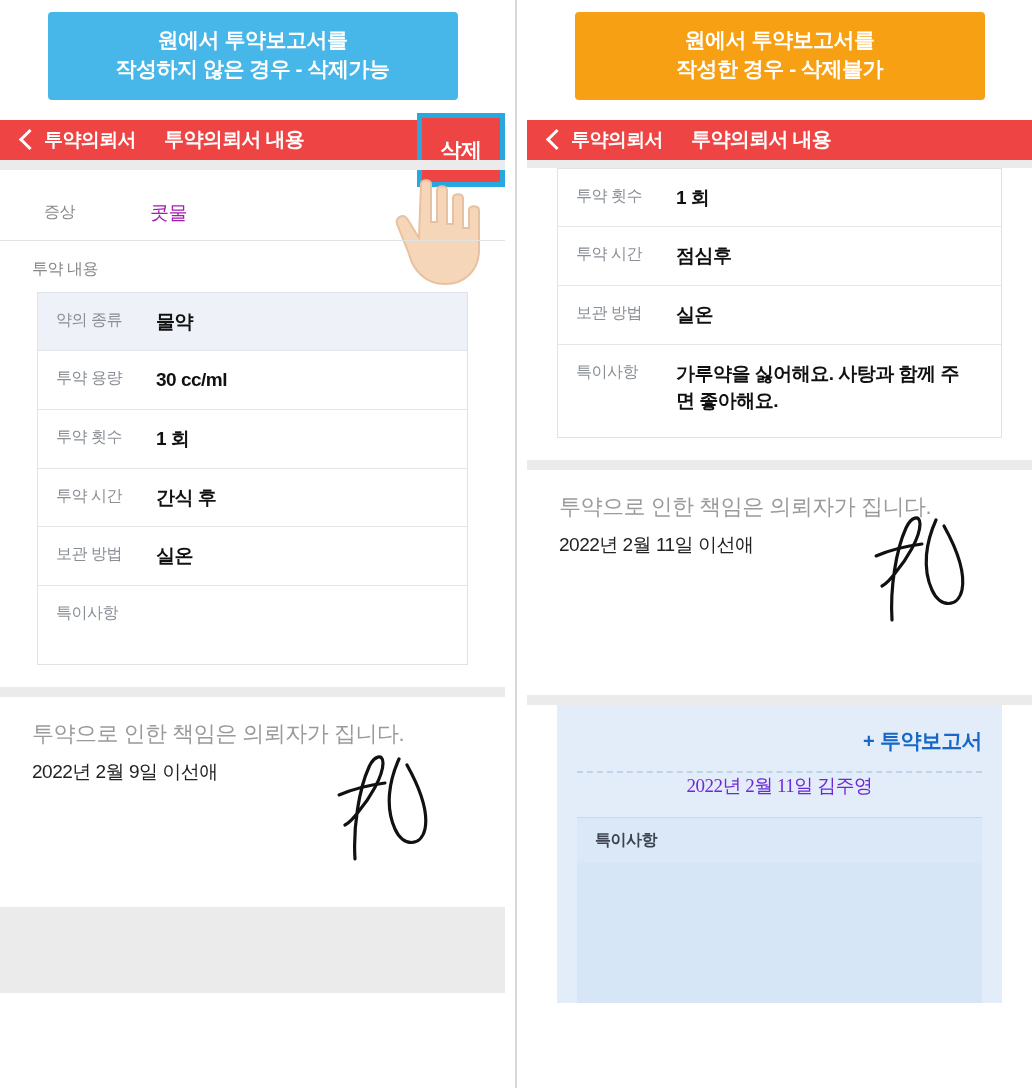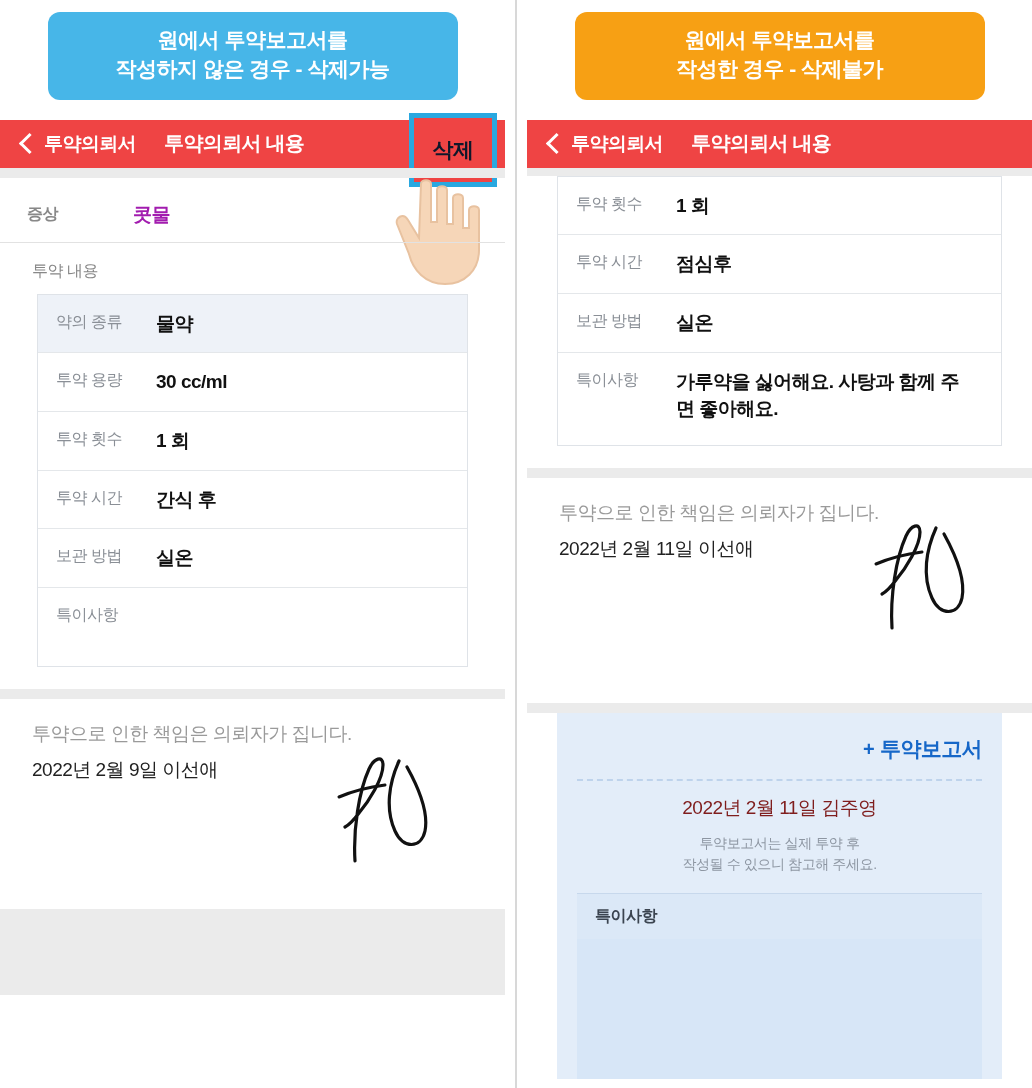--- a/index.html
+++ b/index.html
@@ -32,37 +32,37 @@
     position: absolute;
     left: 10px; top: 0;
     width: 2px; height: 1088px;
     background: #d8d8d8;
   }
 
   
   .banner {
     margin: 12px auto 0;
     width: 410px;
-    border-radius: 12px;
+    border-radius: 4px;
     padding: 14px 10px 16px;
     text-align: center;
     color: #ffffff;
     font-size: 21px;
     font-weight: bold;
     line-height: 1.38;
     letter-spacing: -0.5px;
   }
   .banner.blue { background: #47b6e8; }
   .banner.orange { background: #f7a014; }
 
   
   .app-header {
     position: relative;
     margin-top: 20px;
-    height: 48px;
+    height: 40px;
     background: #ef4444;
     display: flex;
     align-items: center;
     color: #ffffff;
   }
   .back-chevron {
     margin-left: 18px;
     width: 16px; height: 26px;
     display: inline-block;
     position: relative;
@@ -84,28 +84,28 @@
   }
   .hdr-title {
     margin-left: 28px;
     font-size: 20px;
     font-weight: bold;
     letter-spacing: -0.6px;
     font-family: Liberation Serif, serif;
   }
   .delete-btn {
     position: absolute;
-    right: 8px; top: -7px;
+    right: 0; top: -7px;
     width: 88px; height: 74px;
     background: #ef4444;
     border: 5px solid #29a8e0;
     display: flex;
     align-items: center;
     justify-content: center;
-    color: #0f172a;
+    color: #ffffff;
     font-size: 21px;
     font-weight: bold;
     letter-spacing: -0.5px;
   }
 
   
   .hand {
     position: absolute;
     right: 18px;
     top: 56px;
@@ -123,24 +123,23 @@
   .child-name .cls { font-weight: normal; font-size: 17px; color: #333; }
   .child-sub {
     margin-top: 8px;
     font-size: 16px; color: #555; letter-spacing: -0.5px;
   }
   .sep-bar { height: 10px; background: #ebebeb; }
 
   .sym-row {
     display: flex;
     align-items: center;
-    padding: 16px 27px 14px;
+    padding: 16px 44px 14px;
     border-bottom: 1px solid #e2e2e2;
-    margin: 8px 0 0 0;
-    font-weight: bold;
+    margin: 14px 0 0 0;
   }
   .sym-row .k { width: 106px; font-size: 16px; color: #888; letter-spacing: -0.5px; }
   .sym-row .v { font-size: 19px; color: #a21caf; letter-spacing: -0.5px; }
   .section-label {
     padding: 18px 32px 12px;
     font-size: 16px; color: #888; letter-spacing: -0.5px;
   }
 
   .card {
     margin: 0 37px;
@@ -160,21 +159,21 @@
     font-size: 16px; color: #8a8f96; letter-spacing: -0.5px;
     padding-top: 2px;
   }
   .card .v {
     font-size: 19px; color: #111; letter-spacing: -0.5px;
     line-height: 1.45;
     font-weight: bold;
   }
 
   .sign-block { padding: 22px 32px 0; position: relative; height: 210px; }
-  .sign-note { font-size: 19px; color: #9a9a9a; letter-spacing: -0.5px; }
+  .sign-note { font-size: 22px; color: #9a9a9a; letter-spacing: -0.5px; }
   .sign-date { margin-top: 10px; font-size: 19px; color: #222; letter-spacing: -0.5px; }
   .sign-mark { position: absolute; right: 60px; top: 40px; }
   .bottom-fill { height: 86px; background: #ebebeb; }
 
   
   .card.right { margin: 0 30px; }
   .report-box {
     margin: 0 30px;
     background: #e3edf9;
     padding: 22px 20px 0;
@@ -191,25 +190,25 @@
   .plus-ico { color: #1667c8; font-size: 20px; margin-right: 6px; }
   .report-body {
     padding: 20px 10px 0;
     text-align: center;
     color: #222;
     font-size: 18px;
     line-height: 1.55;
     letter-spacing: -0.5px;
   }
   .report-date {
-    margin-top: 14px;
     text-align: center;
     font-size: 19px;
-    color: #7f1d1d;
-    letter-spacing: -0.5px;
+    color: #6d28d9;
+    letter-spacing: -0.5px;
+    font-family: Liberation Serif, serif;
   }
   .report-hint {
     margin-top: 12px;
     text-align: center;
     font-size: 14px;
     color: #8d96a2;
     line-height: 1.5;
     letter-spacing: -0.4px;
   }
   .note-card {
@@ -350,24 +349,20 @@
         </svg>
       </div>
 
       <div class="sep-bar"></div>
 
       <div class="report-box">
         <div class="report-title">
           <span class="plus-ico">+</span><span>투약보고서</span>
         </div>
         <div class="report-date">2022년 2월 11일 김주영</div>
-        <div class="report-hint">
-          <div>투약보고서는 실제 투약 후</div>
-          <div>작성될 수 있으니 참고해 주세요.</div>
-        </div>
         <div class="note-card">
           <div class="note-head">특이사항</div>
           <div class="note-area"></div>
         </div>
       </div>
     </div>
   </div>
 
 </div>
 

